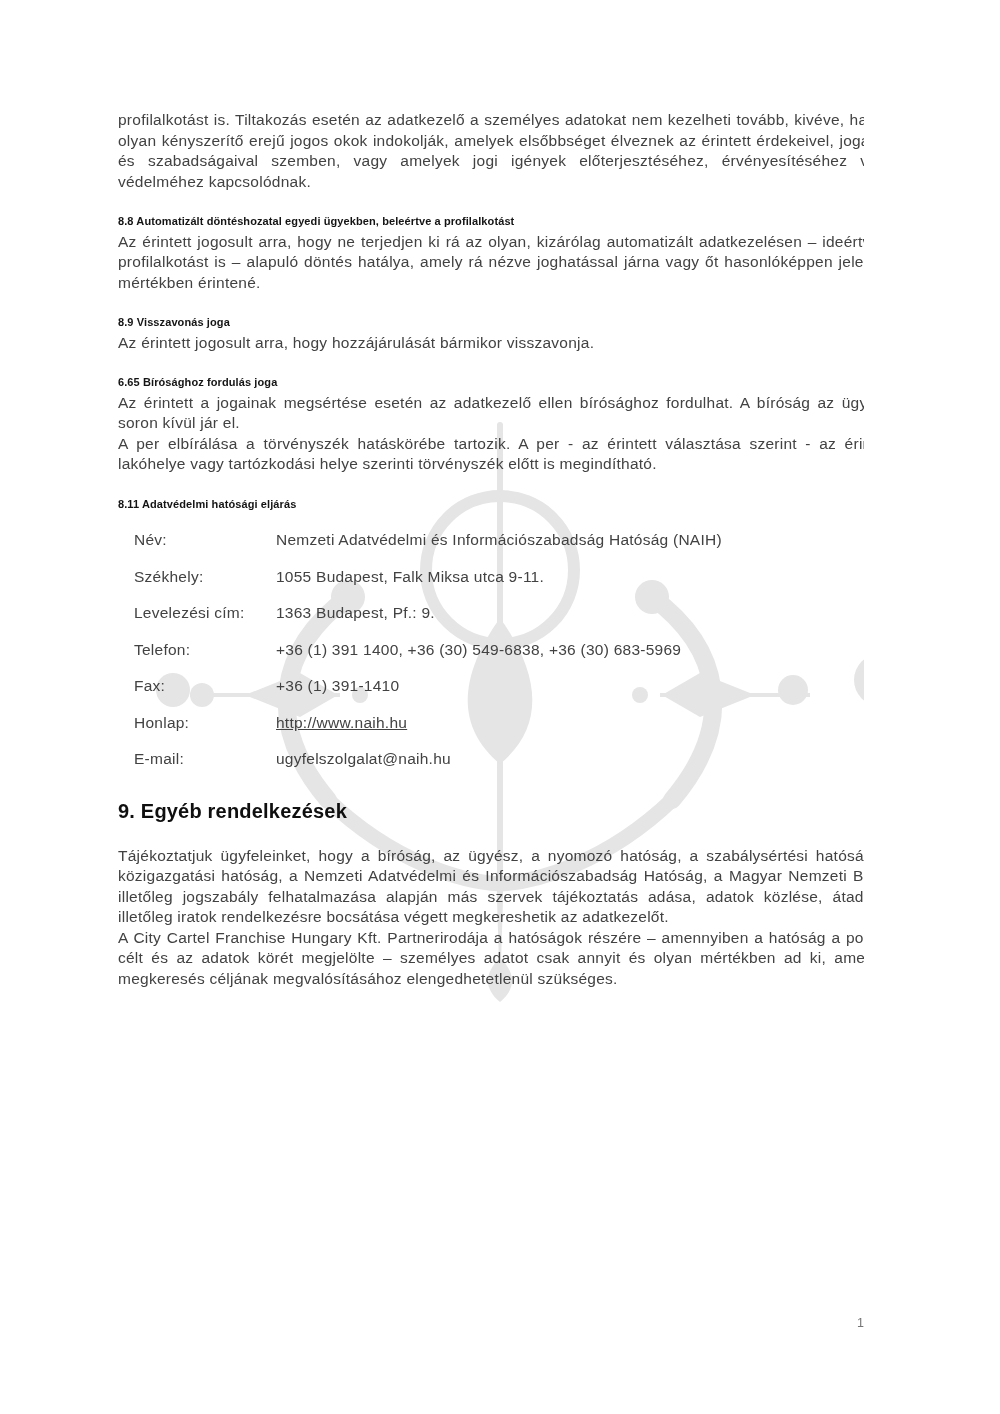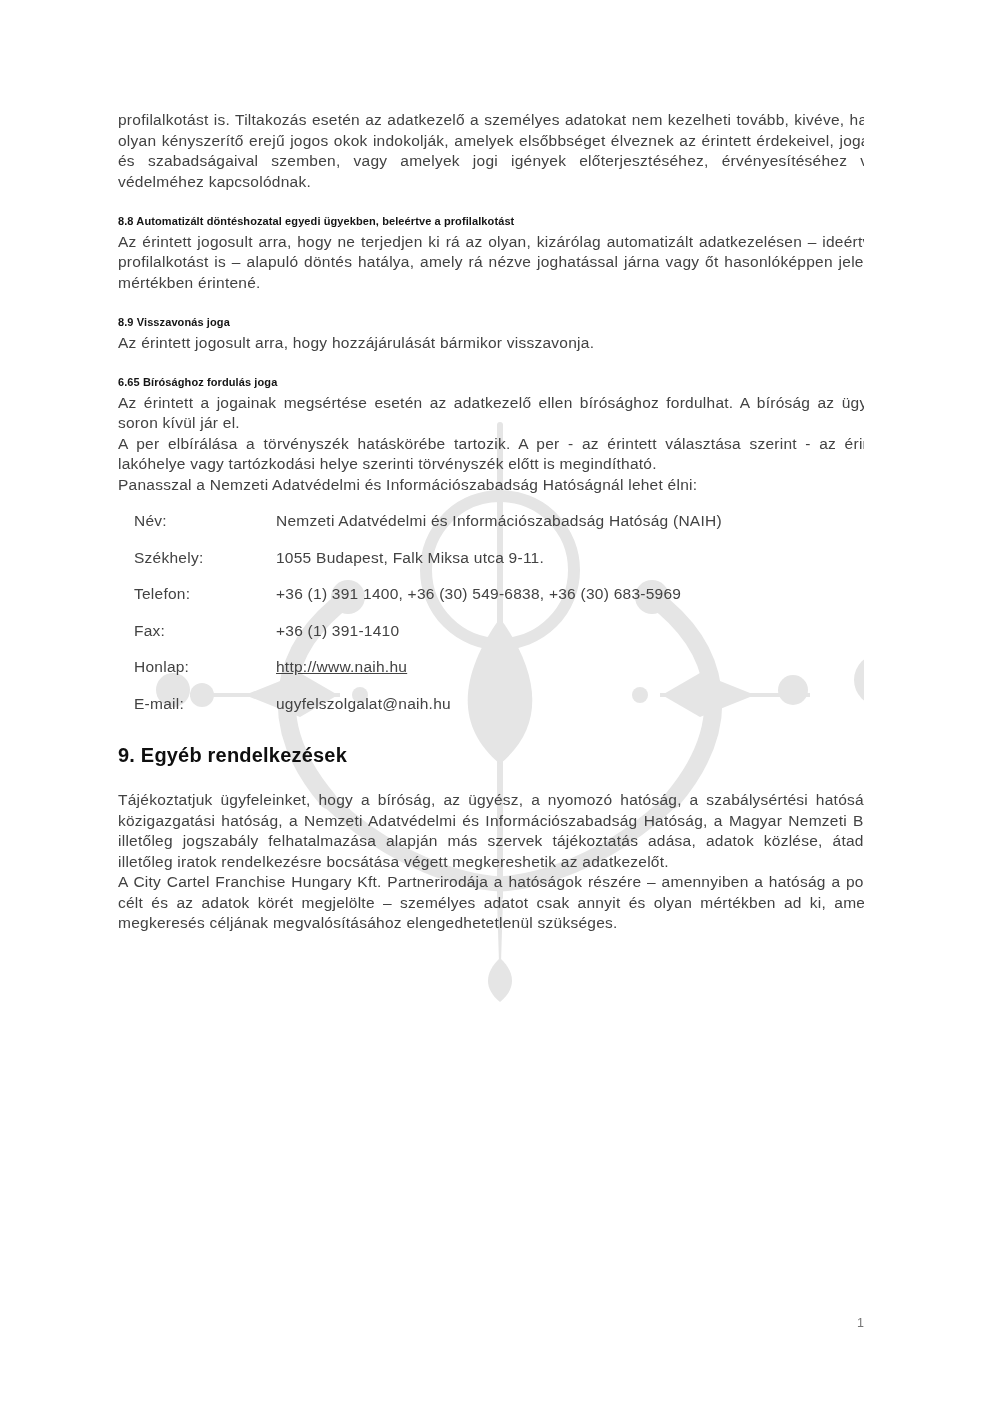--- a/index.html
+++ b/index.html
@@ -116,29 +116,33 @@
     <h3 class="sec">8.8 Automatizált döntéshozatal egyedi ügyekben, beleértve a profilalkotást</h3>
     <p class="body">Az érintett jogosult arra, hogy ne terjedjen ki rá az olyan, kizárólag automatizált adatkezelésen – ideértve a profilalkotást is – alapuló döntés hatálya, amely rá nézve joghatással járna vagy őt hasonlóképpen jelentős mértékben érintené.</p>
 
     <h3 class="sec">8.9 Visszavonás joga</h3>
     <p class="body">Az érintett jogosult arra, hogy hozzájárulását bármikor visszavonja.</p>
 
     <h3 class="sec">6.65 Bírósághoz fordulás joga</h3>
     <p class="body">Az érintett a jogainak megsértése esetén az adatkezelő ellen bírósághoz fordulhat. A bíróság az ügyben soron kívül jár el.</p>
     <p class="body">A per elbírálása a törvényszék hatáskörébe tartozik. A per - az érintett választása szerint - az érintett lakóhelye vagy tartózkodási helye szerinti törvényszék előtt is megindítható.</p>
 
-    <p class="body">Panasszal a Nemzeti Adatvédelmi és Információszabadság Hatóságnál lehet élni:</p>
+    <h3 class="sec">8.11 Adatvédelmi hatósági eljárás</h3>
 
     <div class="contact-row">
       <span class="contact-label">Név:</span>
       <span class="contact-value">Nemzeti Adatvédelmi és Információszabadság Hatóság (NAIH)</span>
     </div>
     <div class="contact-row">
       <span class="contact-label">Székhely:</span>
       <span class="contact-value">1055 Budapest, Falk Miksa utca 9-11.</span>
+    </div>
+    <div class="contact-row">
+      <span class="contact-label">Levelezési cím:</span>
+      <span class="contact-value">1363 Budapest, Pf.: 9.</span>
     </div>
     <div class="contact-row">
       <span class="contact-label">Telefon:</span>
       <span class="contact-value">+36 (1) 391 1400, +36 (30) 549-6838, +36 (30) 683-5969</span>
     </div>
     <div class="contact-row">
       <span class="contact-label">Fax:</span>
       <span class="contact-value">+36 (1) 391-1410</span>
     </div>
     <div class="contact-row">

